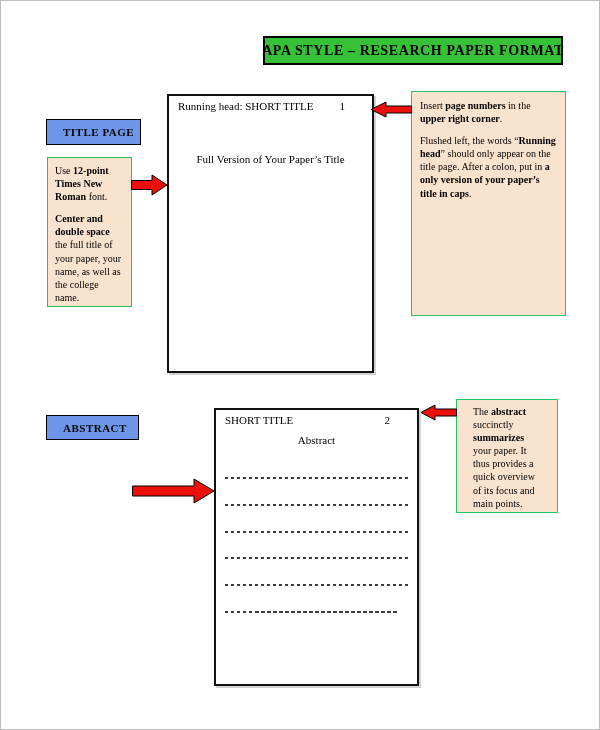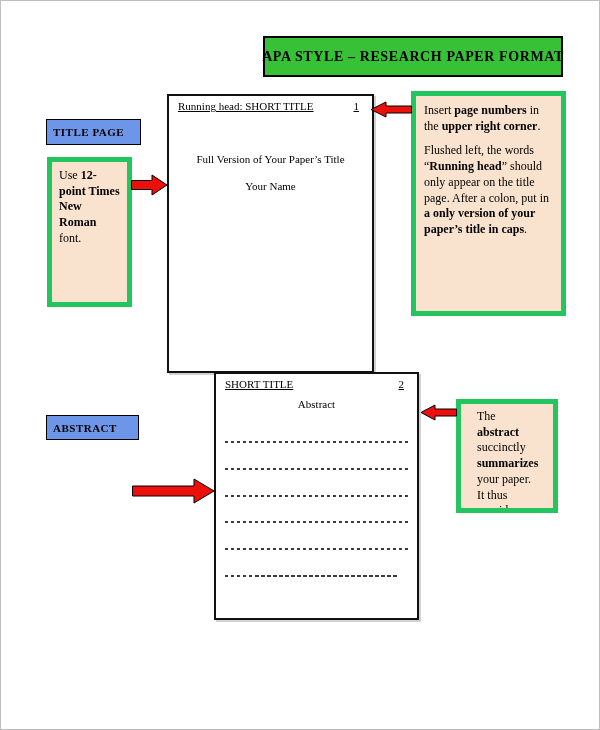--- a/index.html
+++ b/index.html
@@ -3,58 +3,57 @@
 <meta charset="utf-8">
 <style>
   html,body{margin:0;padding:0;background:#e8e8e8;}
   .sheet{
     position:relative;width:600px;height:730px;box-sizing:border-box;
     background:#fff;border:1px solid #bfbfbf;overflow:hidden;
     font-family:"Liberation Serif","DejaVu Serif",serif;color:#000;
   }
   
   .banner{
-    position:absolute;left:262px;top:35px;width:300px;height:41px;
+    position:absolute;left:262px;top:35px;width:300px;height:29px;
     box-sizing:border-box;background:var(--banner-green);
     border:2px solid #000;display:flex;align-items:center;justify-content:center;
     font-size:14px;font-weight:bold;letter-spacing:.6px;white-space:nowrap;
   }
   
   .sec-label{
     position:absolute;box-sizing:border-box;background:var(--label-blue);
     border:1.5px solid #000;font-size:11px;font-weight:bold;letter-spacing:.5px;
-    display:flex;align-items:center;padding-left:6px;
+    display:flex;align-items:center;padding-left:16px;
   }
   .lbl-title{left:45px;top:118px;width:95px;height:26px;}
   .lbl-abstract{left:45px;top:414px;width:93px;height:25px;}
   
   .note{
     position:absolute;box-sizing:border-box;background:var(--note-tan);
-    border:5px solid #22c55e;font-size:12px;line-height:1.31;
+    border:1px solid #22c55e;font-size:10px;line-height:1.31;
     padding:6px 7px;overflow:hidden;
   }
   .note p{margin:0 0 9px 0;}
   .note p:last-child{margin-bottom:0;}
   .note b{font-weight:bold;}
   .note-tl{left:46px;top:156px;width:85px;height:150px;}
   .note-tr{left:410px;top:90px;width:155px;height:225px;padding:7px 8px;}
   .note-al{left:47px;top:465px;width:84px;height:113px;}
   .note-ar{left:455px;top:398px;width:102px;height:114px;padding:5px 16px;}
   
   .mock{
     position:absolute;box-sizing:border-box;background:#fff;
     border:2px solid #111;box-shadow:2px 2px 0 rgba(0,0,0,.18);
     font-size:11px;
   }
   .mock-title{left:166px;top:93px;width:207px;height:279px;}
-  .mock-abstract{left:213px;top:371px;width:205px;height:248px;border-width:2.5px;}
+  .mock-abstract{left:213px;top:407px;width:205px;height:278px;border-width:2.5px;}
   .mock-header{
     display:flex;justify-content:space-between;
-    padding:4px 13px 0 9px;
-    text-decoration:underline;
+    padding:4px 27px 0 9px;
   }
   .mock-center{position:absolute;left:0;right:0;top:50px;text-align:center;}
   .center-line{height:27px;line-height:27px;white-space:nowrap;}
   .abs-heading{position:absolute;left:0;right:0;top:24px;text-align:center;}
   .ph-lines{position:absolute;left:9px;right:9px;top:67px;}
   .ph-line{
     height:2px;margin-bottom:24.8px;
     background:repeating-linear-gradient(90deg,#3c3c3c 0 3.5px,transparent 3.5px 6px);
   }
   .ph-line.short{width:94%;}
@@ -75,26 +74,26 @@
 
   <div class="sec-label lbl-title">TITLE PAGE</div>
 
   <div class="mock mock-title">
     <div class="mock-header">
       <span>Running head: SHORT TITLE</span>
       <span>1</span>
     </div>
     <div class="mock-center">
         <div class="center-line">Full Version of Your Paper’s Title</div>
-        <div class="center-line">Your Name</div>
       </div>
   </div>
 
   <div class="note note-tl">
       <p><span>Use </span><b>12-point Times New Roman</b><span> font.</span></p>
+      <p><b>Center and double space</b><span> the full title of your paper, your name, as well as the college name.</span></p>
     </div>
   <div class="note note-tr">
       <p><span>Insert </span><b>page numbers</b><span> in the </span><b>upper right corner</b><span>.</span></p>
       <p><span>Flushed left, the words “</span><b>Running head</b><span>” should only appear on the title page. After a colon, put in </span><b>a only version of your paper’s title in caps</b><span>.</span></p>
     </div>
 
   <svg class="arrow arr-t-left" viewBox="0 0 37 22" aria-hidden="true">
     <polygon points="0.5,6.5 21,6.5 21,1 36,11 21,21 21,15.5 0.5,15.5"></polygon>
   </svg>
   <svg class="arrow arr-t-right" viewBox="0 0 42 17" aria-hidden="true">

